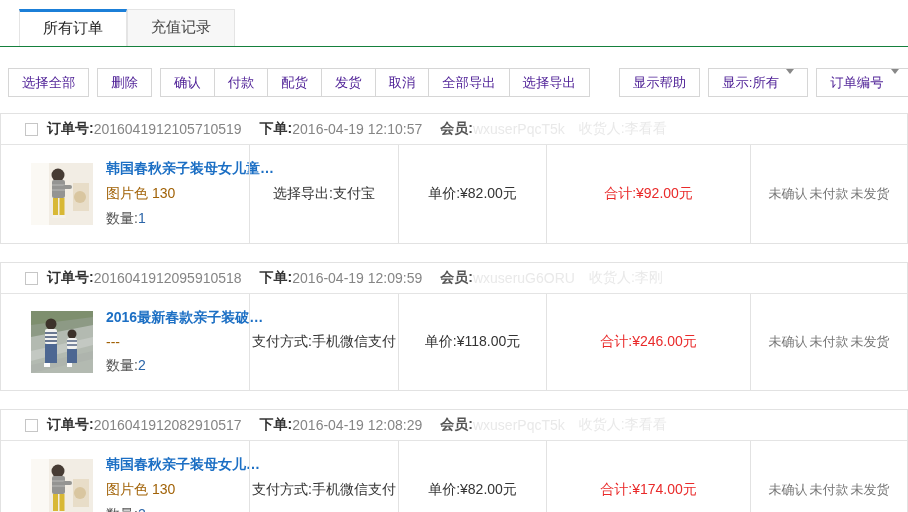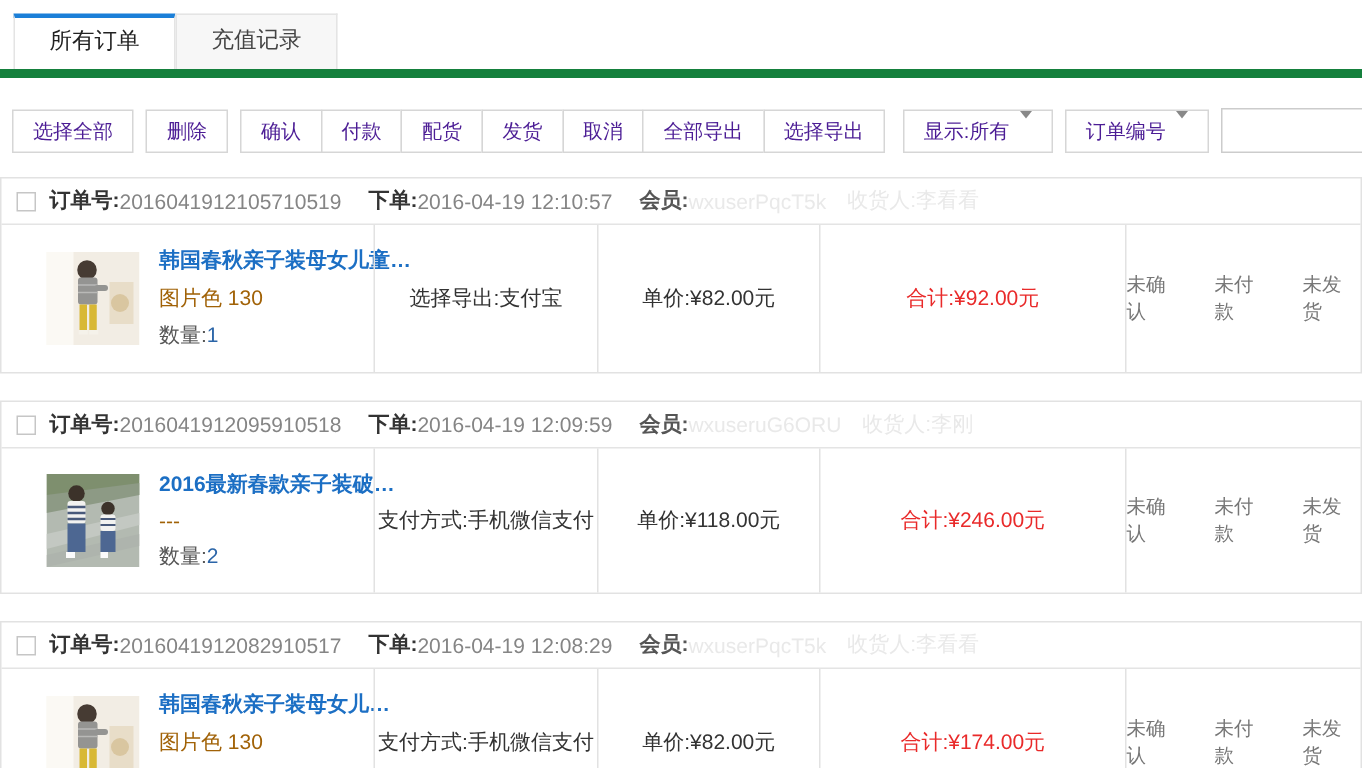--- a/index.html
+++ b/index.html
@@ -1,59 +1,59 @@
 <!DOCTYPE html>
 <html><head>
 <meta charset="utf-8">
 <style>
   * { margin:0; padding:0; box-sizing:border-box; }
   html,body { width:908px; height:512px; overflow:hidden; background:#fff;
     font-family:"Liberation Sans","DejaVu Sans",sans-serif; font-size:14px; color:#333; }
 
   
-  .tabbar { margin-top:9px; padding-left:9px; border-bottom:6px solid #15803d; display:flex; }
+  .tabbar { margin-top:9px; padding-left:19px; border-bottom:1px solid #15803d; display:flex; }
   .tab { height:37px; line-height:34px; padding:0 23px; font-size:15px; cursor:pointer;
     background:#f7f7f7; border:1px solid #e4e4e4; border-bottom:none; color:#444; }
   .tab.active { background:#fff; border-top:3px solid #1b7fd8; line-height:31px;
     margin-bottom:-1px; color:#222; }
   .tab + .tab { margin-left:0; }
 
   
   .toolbar { margin-top:20px; padding:0 0 0 8px; display:flex; align-items:center; height:30px; }
   .btn { height:29px; line-height:27px; padding:0 13px; background:#fff;
     border:1px solid #d6d6d6; color:#4c1d95; cursor:pointer; white-space:nowrap; }
   .btn.solo { margin-right:8px; }
-  .btn-group { display:flex; margin-right:12px; }
+  .btn-group { display:flex; margin-right:22px; }
   .btn-group .btn { margin-left:-1px; }
   .btn-group .btn:first-child { margin-left:0; }
   .spacer { flex:1; }
   .dropdown { display:flex; align-items:flex-start; gap:7px; margin-right:8px; }
   .caret { width:0; height:0; border-left:4px solid transparent; border-right:4px solid transparent;
     border-top:5px solid #888; display:inline-block; }
   .search-input { width:128px; height:30px; border:1px solid #ccc; outline:none; padding:0 6px; }
 
   
   .order { border:1px solid #e2e2e2; margin-top:16px; }
   .order + .order { margin-top:18px; }
-  .order-head { height:31px; display:flex; align-items:center; padding-left:10px;
+  .order-head { height:31px; display:flex; align-items:center; padding-left:24px;
     border-bottom:1px solid #e4e4e4; white-space:nowrap; }
   .checkbox { width:13px; height:13px; border:1px solid #c6c6c6; background:#fff;
     display:inline-block; margin-right:9px; cursor:pointer; flex:none; }
   .lbl { font-weight:bold; color:#333; }
   .val { color:#858585; margin-right:18px;text-align:center; }
   .member-lbl { font-weight:bold; color:#555; }
   .watermark { color:#e9e9e9; margin-right:14px; }
 
   .order-body { display:flex; min-height:92px; }
   .col { display:flex; align-items:center; justify-content:center; border-left:1px solid #e2e2e2; }
   .col-product { width:248px; border-left:none; justify-content:flex-start; padding:15px 6px 15px 30px; }
   .col-pay   { width:149px; }
   .col-unit  { width:148px; }
   .col-total { width:204px; color:#e92a2a; }
-  .col-status{ flex:1; gap:20px; color:#777; font-size:13px; }
+  .col-status{ flex:1; gap:2px; color:#777; font-size:13px; }
 
   .thumb { width:62px; height:62px; flex:none; cursor:pointer; }
   .thumb svg { display:block; width:62px; height:62px; }
   .pinfo { margin-left:13px; min-width:0; }
   .ptitle { color:#1c6fc4; font-weight:bold; text-decoration:none; display:block;
     white-space:nowrap; cursor:pointer; }
   .pvariant { color:#a16207; margin:7px 0; }
   .pqty-l { color:#555; }
   .pqty-n { color:#2b65a8; }
 </style>
@@ -70,20 +70,21 @@
   <button class="btn solo">删除</button>
   <div class="btn-group">
     <button class="btn">确认</button>
     <button class="btn">付款</button>
     <button class="btn">配货</button>
     <button class="btn">发货</button>
     <button class="btn">取消</button>
     <button class="btn">全部导出</button>
     <button class="btn">选择导出</button>
   </div>
+  <button class="btn solo" style="margin-left:7px">显示帮助</button>
   <div class="spacer"></div>
   <button class="btn dropdown">
     <span>显示:所有</span>
     <span class="caret"></span>
   </button>
   <button class="btn dropdown">
     <span>订单编号</span>
     <span class="caret"></span>
   </button>
   <input class="search-input" type="text" value="" style="">

